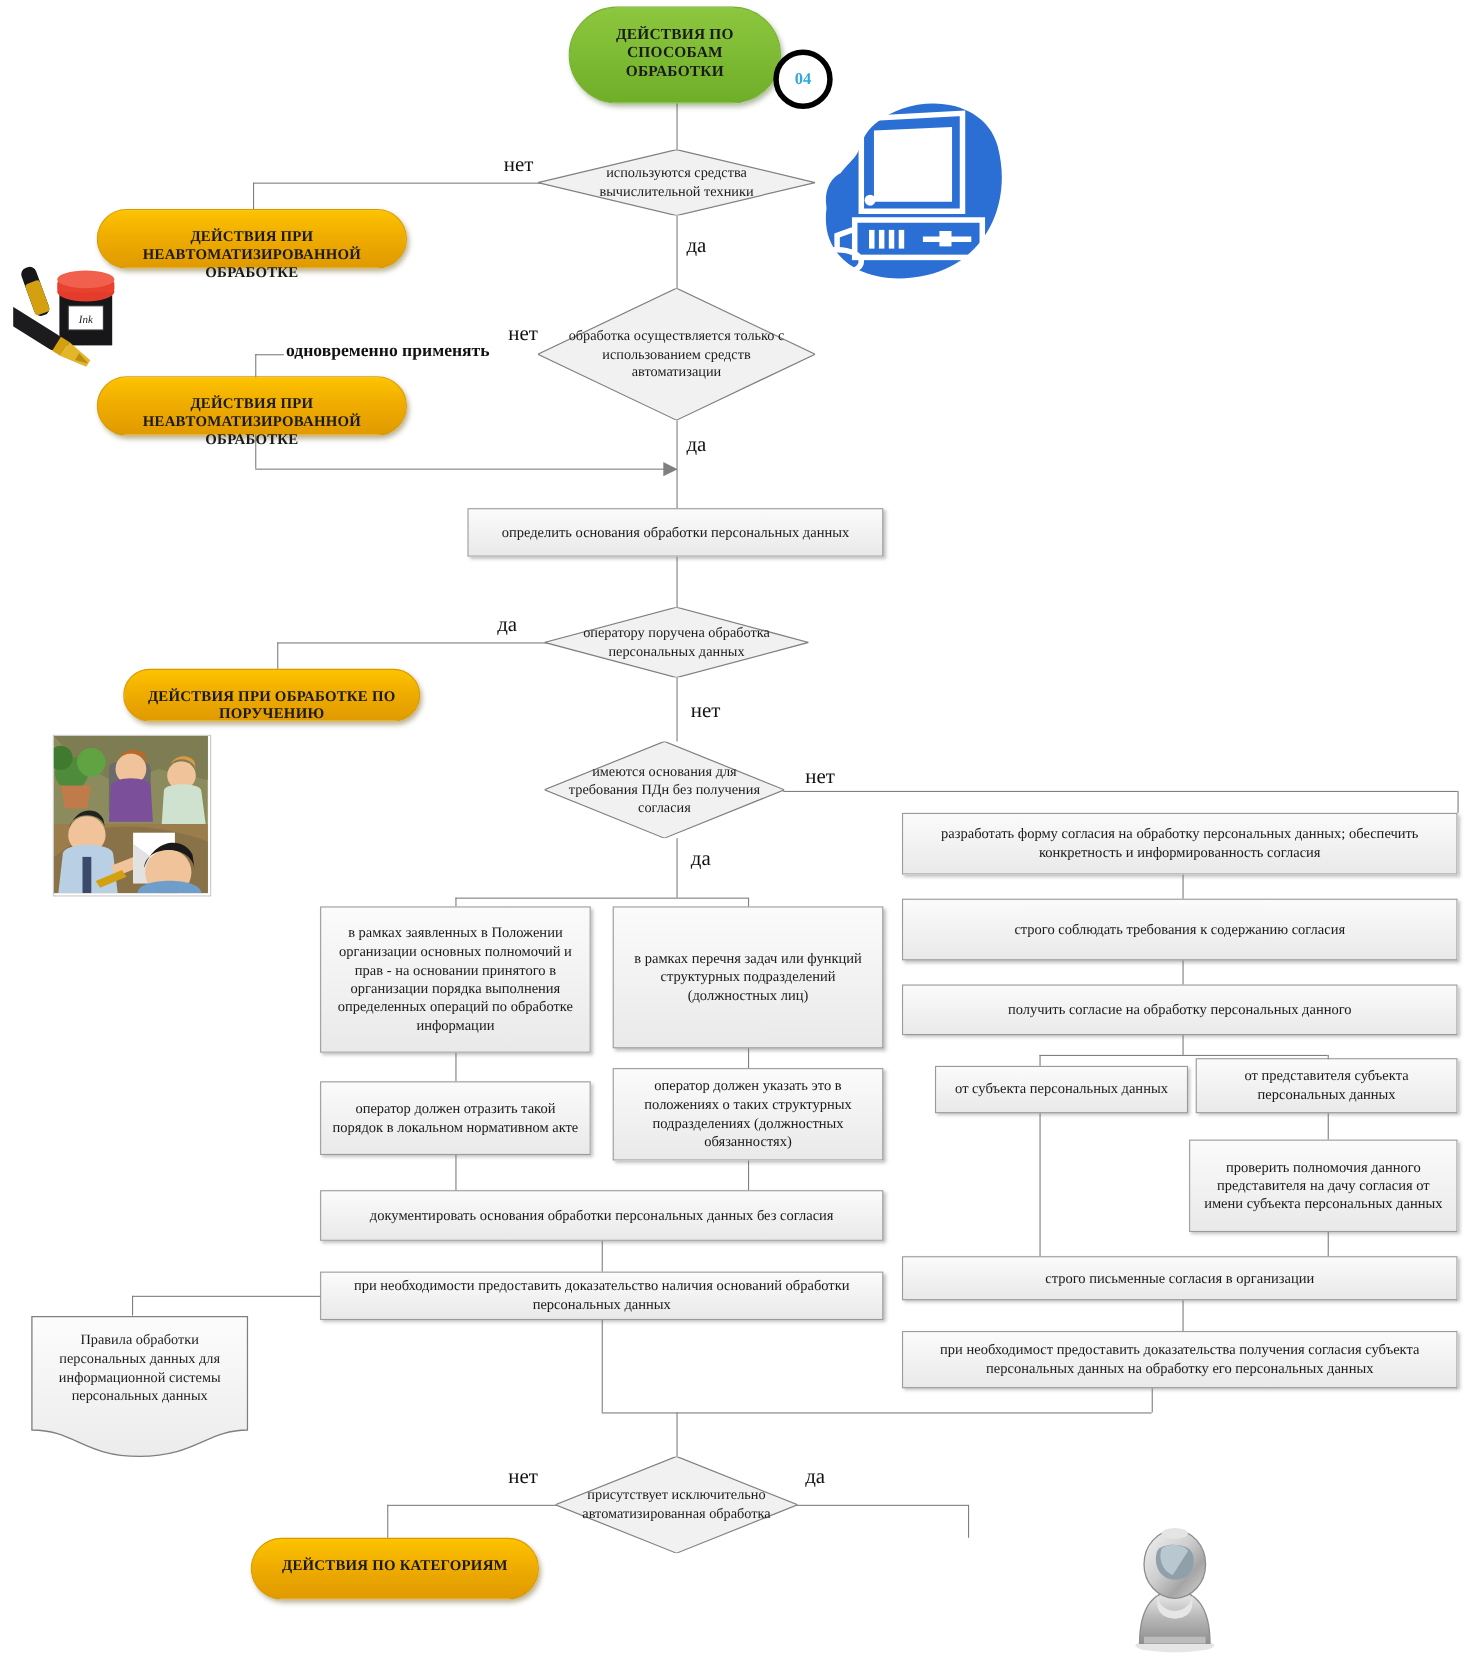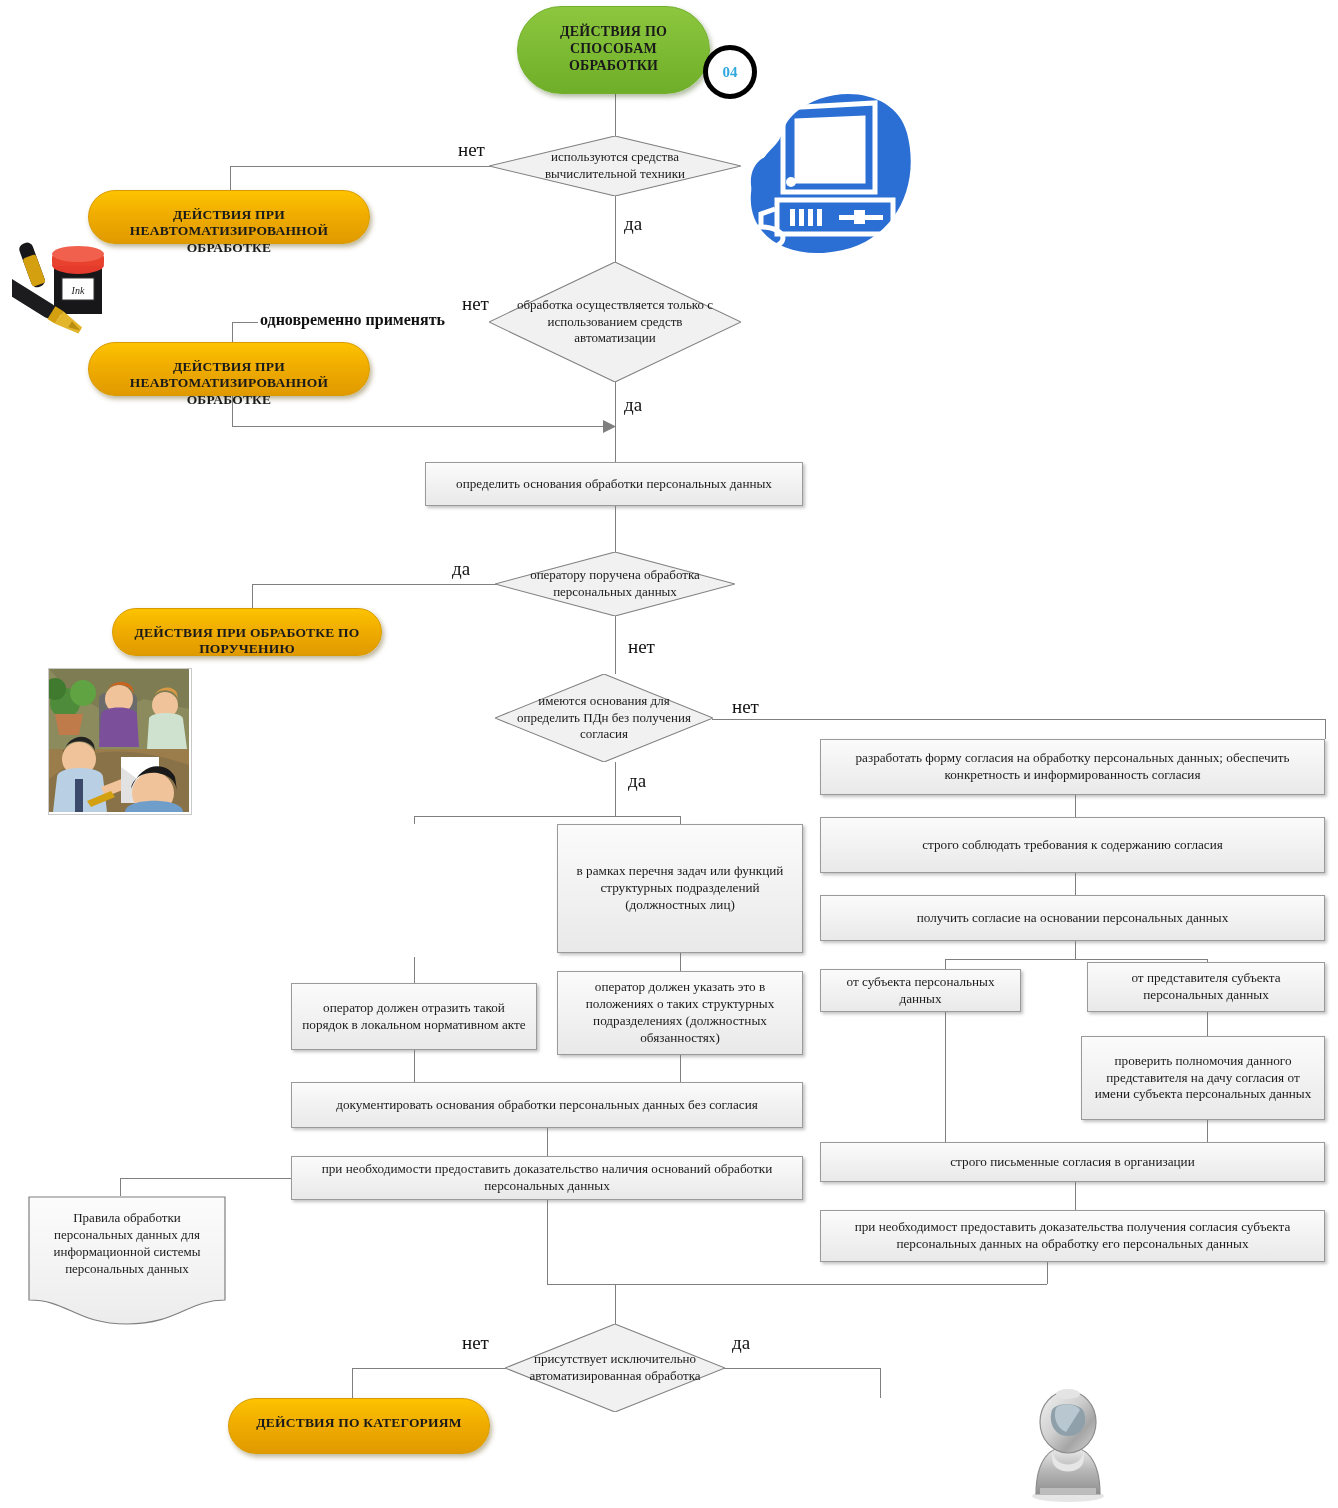--- a/index.html
+++ b/index.html
@@ -333,25 +333,28 @@
   <div class="elabel" style="left:628px;top:636px;">нет</div>
 
   <div class="node term" style="left:112px;top:608px;width:270px;height:48px;">
     <span>ДЕЙСТВИЯ ПРИ ОБРАБОТКЕ ПО ПОРУЧЕНИЮ</span>
   </div>
 
   <div class="node diamond" style="left:495px;top:674px;width:218px;height:88px;">
     <svg class="dshape" viewBox="0 0 218 88" preserveAspectRatio="none">
       <polygon points="109,0 218,44 109,88 0,44" fill="#f1f1f1" stroke="#808080" stroke-width="1.1"></polygon>
     </svg>
-    <span class="dlabel">имеются основания для определить ПДн без получения согласия</span>
+    <span class="dlabel">имеются основания для требования ПДн без получения согласия</span>
   </div>
   <div class="elabel" style="left:732px;top:696px;">нет</div>
   <div class="elabel" style="left:628px;top:770px;">да</div>
 
+  <div class="node proc" style="left:291px;top:824px;width:246px;height:133px;">
+    <span>в рамках заявленных в Положении организации основных полномочий и прав - на основании принятого в организации порядка выполнения определенных операций по обработке информации</span>
+  </div>
   <div class="node proc" style="left:557px;top:824px;width:246px;height:129px;">
     <span>в рамках перечня задач или функций структурных подразделений (должностных лиц)</span>
   </div>
 
   <div class="node proc" style="left:291px;top:983px;width:246px;height:67px;">
     <span>оператор должен отразить такой порядок в локальном нормативном акте</span>
   </div>
   <div class="node proc" style="left:557px;top:971px;width:246px;height:84px;">
     <span>оператор должен указать это в положениях о таких структурных подразделениях (должностных обязанностях)</span>
   </div>
@@ -376,23 +379,23 @@
     <div class="dtext">Правила обработки персональных данных для информационной системы персональных данных</div>
   </div>
 
   <div class="node proc" style="left:820px;top:739px;width:505px;height:56px;">
     <span>разработать форму согласия на обработку персональных данных; обеспечить конкретность и информированность согласия</span>
   </div>
   <div class="node proc" style="left:820px;top:817px;width:505px;height:56px;">
     <span>строго соблюдать требования к содержанию согласия</span>
   </div>
   <div class="node proc" style="left:820px;top:895px;width:505px;height:46px;">
-    <span>получить согласие на основании персональных данных</span>
-  </div>
-  <div class="node proc" style="left:820px;top:969px;width:201px;height:43px;">
+    <span>получить согласие на обработку персональных данного</span>
+  </div>
+  <div class="node proc" style="left:850px;top:969px;width:230px;height:43px;">
     <span>от субъекта персональных данных</span>
   </div>
   <div class="node proc" style="left:1087px;top:962px;width:238px;height:50px;">
     <span>от представителя субъекта персональных данных</span>
   </div>
   <div class="node proc" style="left:1081px;top:1036px;width:244px;height:84px;">
     <span>проверить полномочия данного представителя на дачу согласия от имени субъекта персональных данных</span>
   </div>
   <div class="node proc" style="left:820px;top:1142px;width:505px;height:40px;">
     <span>строго письменные согласия в организации</span>

